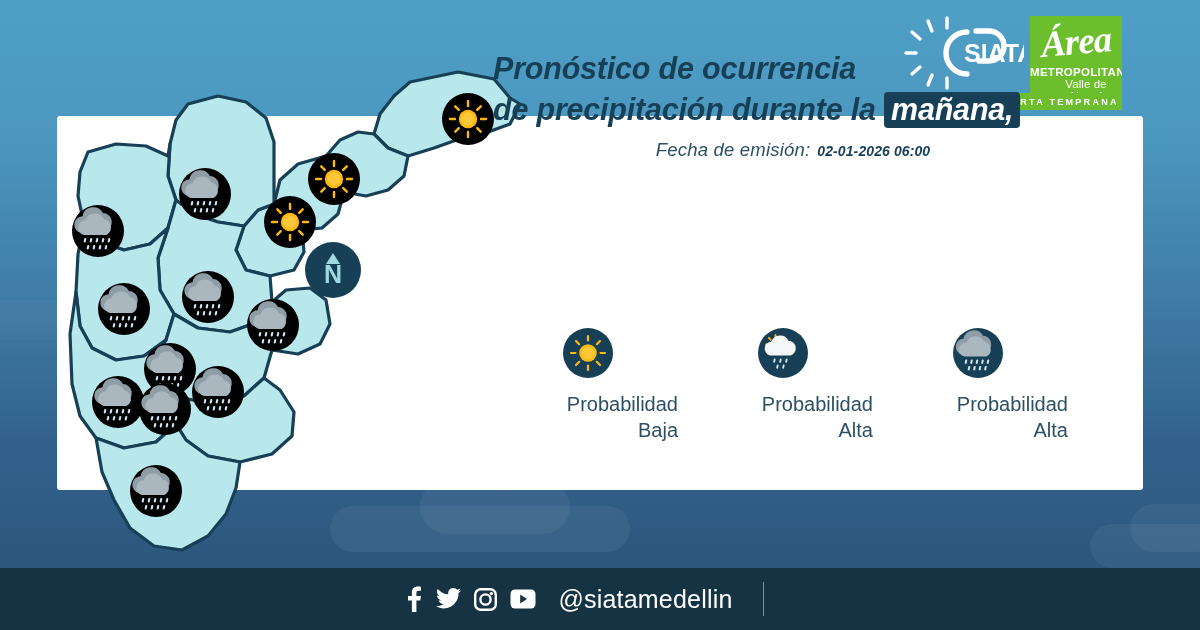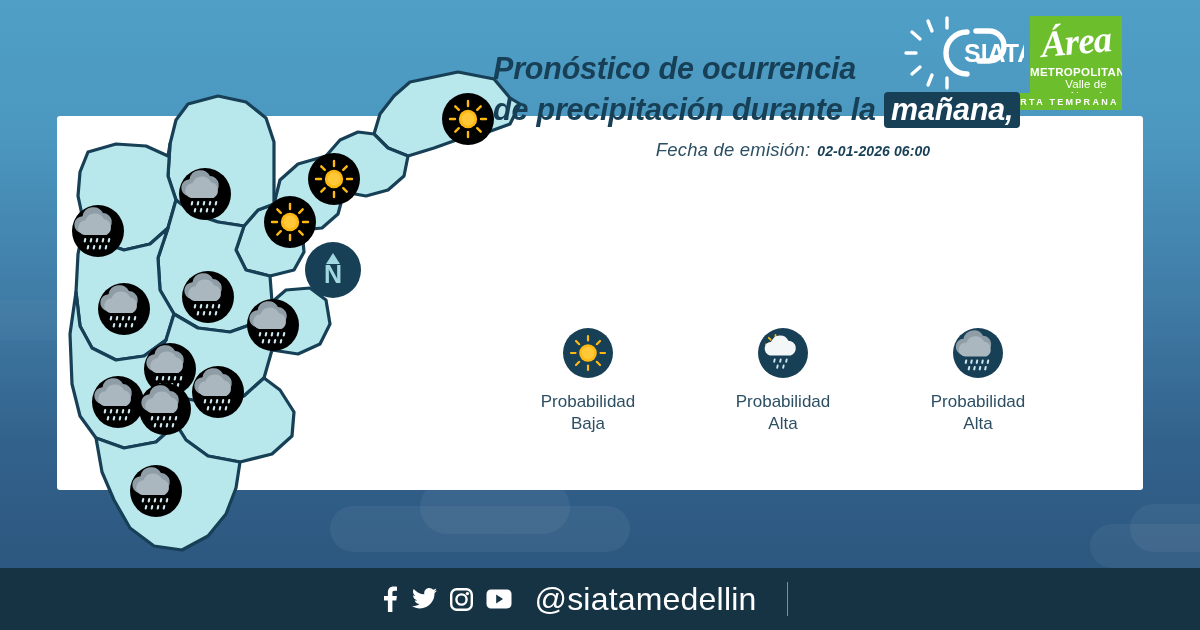--- a/index.html
+++ b/index.html
@@ -22,21 +22,21 @@
   
   #footer {
     position: absolute; left: 0; bottom: 0; width: 1200px; height: 62px;
     background: #153343;
     display: flex; align-items: center; justify-content: center;
   }
   #footer-inner { display: flex; align-items: center; gap: 0; }
   .social-icons { display: flex; align-items: center; gap: 13px; margin-right: 22px; }
   .social-icons svg { display: block; }
   .handle {
-    color: #ffffff; font-size: 32px; letter-spacing: .2px;
+    color: #ffffff; font-size: 25px; letter-spacing: .2px;
     font-family: "Liberation Sans", sans-serif;
   }
   .footer-sep {
     width: 1px; height: 34px; background: rgba(255,255,255,0.45);
     margin: 0 30px;
   }
   .weburl { color: #ffffff; font-size: 25px; letter-spacing: .2px; }
 
   
   #logos { position: absolute; right: 78px; top: 16px; display: flex; align-items: flex-start; gap: 6px; }
@@ -103,21 +103,21 @@
     position: absolute; left: 498px; top: 328px;
     width: 570px; display: flex; justify-content: space-between;
   }
   .legend-item { width: 180px; text-align: center; }
   .legend-badge {
     width: 50px; height: 50px; border-radius: 50%;
     background: #173f56; margin: 0 auto 13px auto;
     position: relative;
   }
   .legend-label {
-    color: #2d4f64; font-size: 17px; line-height: 1.32; font-weight: 400;
+    color: #2d4f64; font-size: 20px; line-height: 1.32; font-weight: 400; text-align: right;
   }
 
   
   #map { position: absolute; left: 58px; top: 44px; width: 470px; height: 530px; }
   #map svg { display: block; overflow: visible; }
 </style>
 </head>
 <body>
 
 <div id="root">

